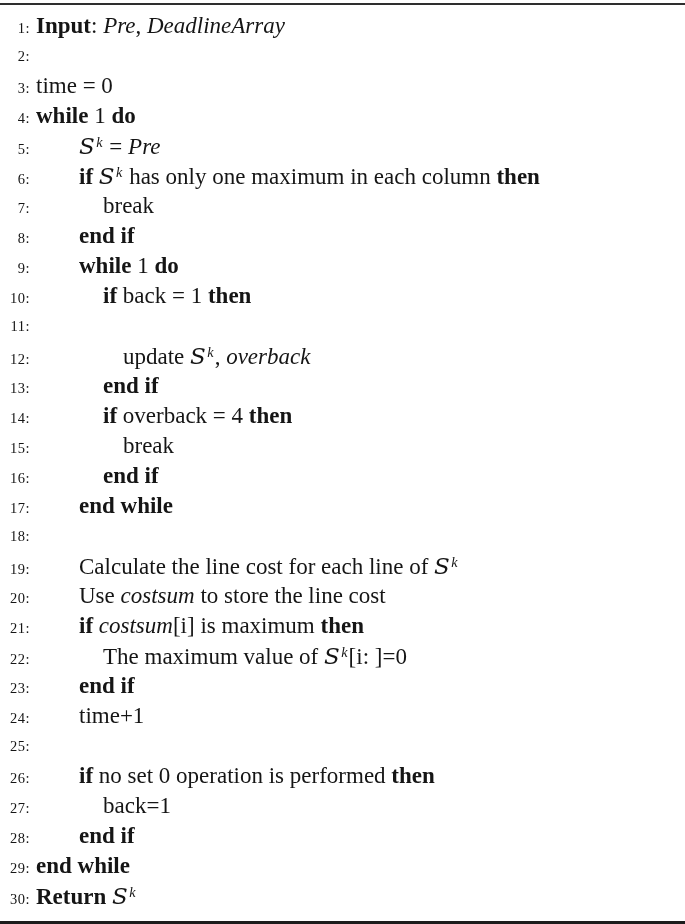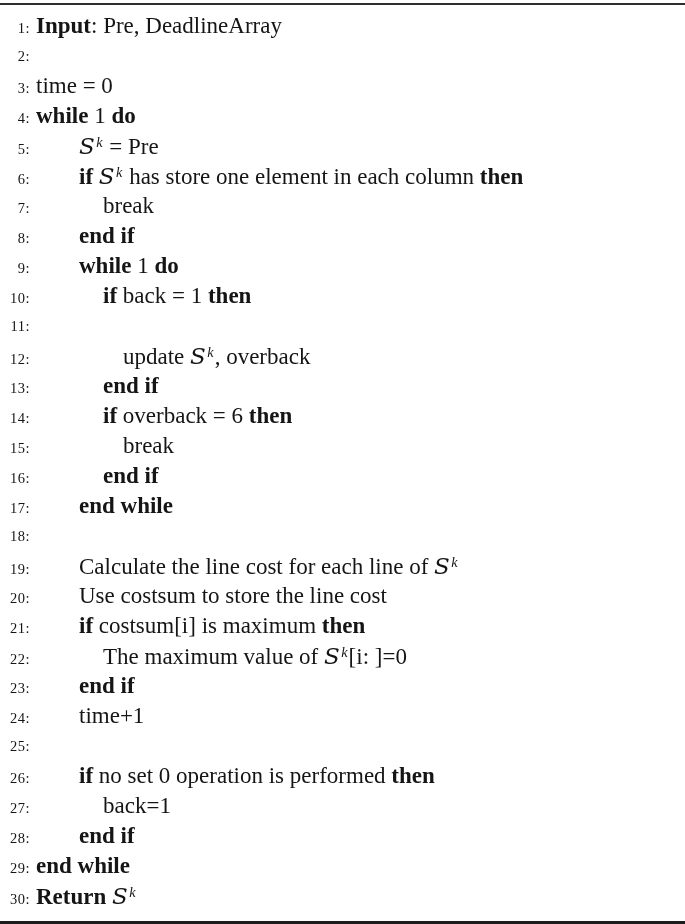--- a/index.html
+++ b/index.html
@@ -45,21 +45,21 @@
     margin-left: 6px;
     font-size: 23px;
     white-space: pre-wrap;
     color: #151515;
   }
   .ind0 { padding-left: 0px; }
   .ind1 { padding-left: 43px; }
   .ind2 { padding-left: 67px; }
   .ind3 { padding-left: 87px; }
   .kw  { font-weight: bold; text-align: center; }
-  .it  { }
+  .it  { font-style: italic; }
   .cal {
     font-style: italic;
     font-family: "DejaVu Serif", serif;
     letter-spacing: 0.5px;
   }
   .sup {
     font-style: italic;
     font-size: 0.62em;
     position: relative;
     top: -0.5em;
@@ -86,21 +86,21 @@
       <div class="algo-line">
         <span class="num">4:</span>
         <span class="code ind0"><span class="kw">while</span><span> 1 </span><span class="kw">do</span></span>
       </div>
       <div class="algo-line">
         <span class="num">5:</span>
         <span class="code ind1"><span class="cal">S</span><span class="sup">k</span><span> = </span><span class="it">Pre</span></span>
       </div>
       <div class="algo-line">
         <span class="num">6:</span>
-        <span class="code ind1"><span class="kw">if </span><span class="cal">S</span><span class="sup">k</span><span> has store one element in each column </span><span class="kw">then</span></span>
+        <span class="code ind1"><span class="kw">if </span><span class="cal">S</span><span class="sup">k</span><span> has only one maximum in each column </span><span class="kw">then</span></span>
       </div>
       <div class="algo-line">
         <span class="num">7:</span>
         <span class="code ind2"><span>break</span></span>
       </div>
       <div class="algo-line">
         <span class="num">8:</span>
         <span class="code ind1"><span class="kw">end if</span></span>
       </div>
       <div class="algo-line">
@@ -117,21 +117,21 @@
       <div class="algo-line">
         <span class="num">12:</span>
         <span class="code ind3"><span>update </span><span class="cal">S</span><span class="sup">k</span><span>, </span><span class="it">overback</span></span>
       </div>
       <div class="algo-line">
         <span class="num">13:</span>
         <span class="code ind2"><span class="kw">end if</span></span>
       </div>
       <div class="algo-line">
         <span class="num">14:</span>
-        <span class="code ind2"><span class="kw">if</span><span> overback = 6 </span><span class="kw">then</span></span>
+        <span class="code ind2"><span class="kw">if</span><span> overback = 4 </span><span class="kw">then</span></span>
       </div>
       <div class="algo-line">
         <span class="num">15:</span>
         <span class="code ind3"><span>break</span></span>
       </div>
       <div class="algo-line">
         <span class="num">16:</span>
         <span class="code ind2"><span class="kw">end if</span></span>
       </div>
       <div class="algo-line">

